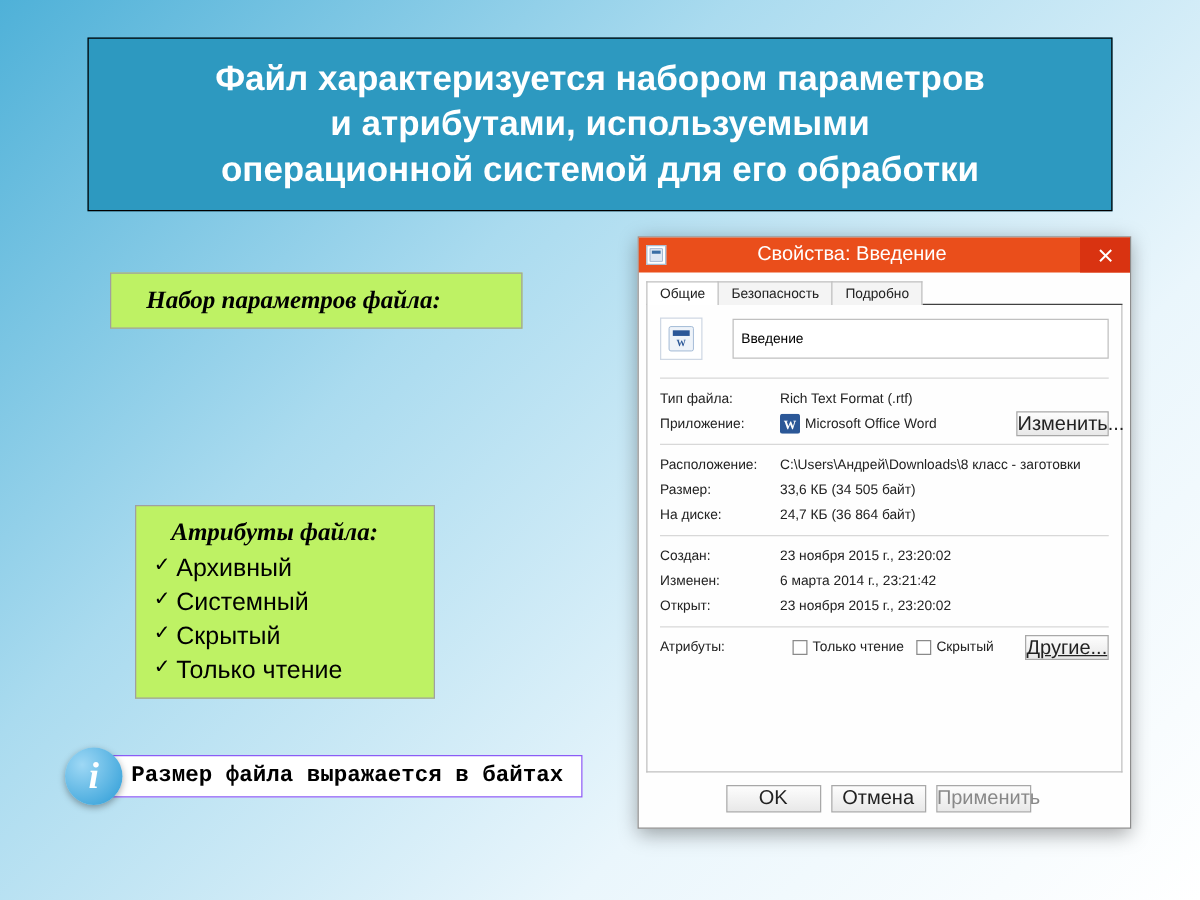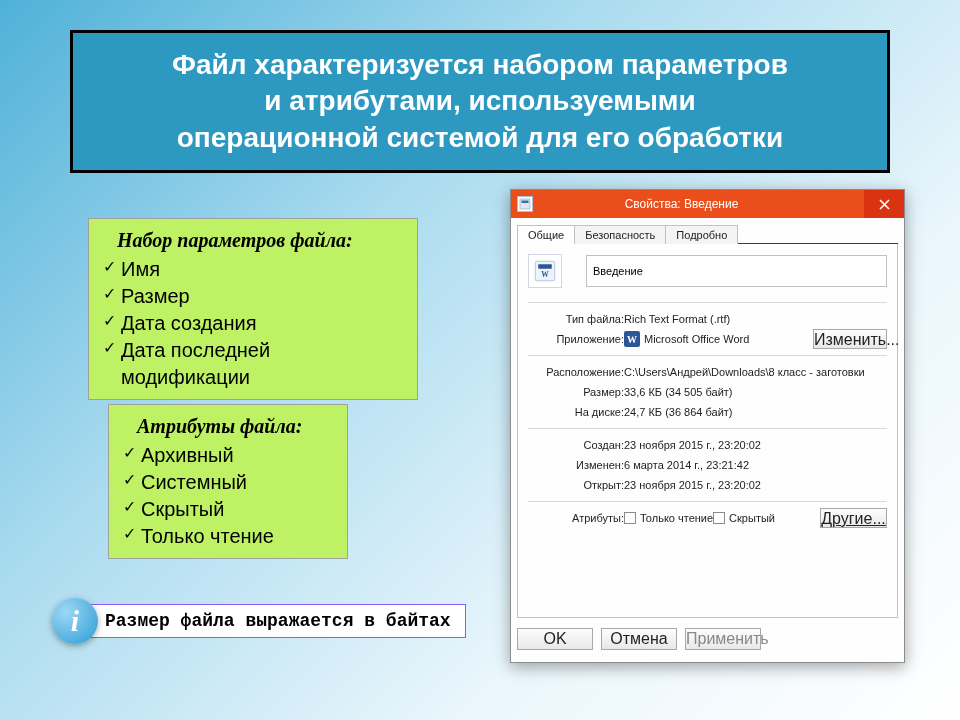--- a/index.html
+++ b/index.html
@@ -9,21 +9,21 @@
     width: 960px;
     height: 720px;
     font-family: "Segoe UI", Tahoma, sans-serif;
     background: linear-gradient(135deg, #4fb1d8 0%, #aadbef 35%, #eaf6fc 70%, #ffffff 100%);
     position: relative;
     overflow: hidden;
   }
   .title-banner {
     background: #2d99c0;
     color: #ffffff;
-    border: 3px solid #000000;
+    border: 1px solid #000000;
     font-size: 28px;
     font-weight: bold;
     text-align: center;
     line-height: 1.3;
     padding: 14px 30px;
     margin: 30px 70px 0 70px;
   }
   .card {
     background: #bef264;
     border: 1px solid #a0a0a0;
@@ -84,21 +84,21 @@
     display: flex; align-items: center;
     color: #fff;
     position: relative;
   }
   .dlg-sysicon {
     width: 16px; height: 16px; margin: 0 6px;
     background: #fff; border: 1px solid #a8bfd4;
     display: flex; align-items: center; justify-content: center;
   }
   .dlg-sysicon svg { width: 12px; height: 12px; }
-  .dlg-title { flex: 1; text-align: center; font-size: 12px; padding-right: 40px; }
+  .dlg-title { flex: 1; text-align: center; font-size: 16px; padding-right: 40px; }
   .dlg-close {
     width: 40px; height: 100%;
     background: #d93311;
     display: flex; align-items: center; justify-content: center;
     font-size: 16px; cursor: default;
   }
   .dlg-body { flex: 1; padding: 6px 6px 0 6px; display: flex; flex-direction: column; }
   .tabs { display: flex; border-bottom: 1px solid #404040; }
   .tab {
     padding: 3px 10px; border: 1px solid #c0c0c0; border-bottom: none;
@@ -117,60 +117,54 @@
     display: flex; align-items: center; justify-content: center; margin-right: 24px;
   }
   .file-icon svg { width: 24px; height: 24px; }
   .name-input {
     flex: 1; height: 22px;
     border: 1px solid #c0c0c0; padding: 15px 6px;
     font-size: 11px; background: #fff;
   }
   .hr { border: none; border-top: 1px solid #d8d8d8; margin: 6px 0; }
   .kv { display: flex; align-items: center; min-height: 20px; }
-  .kv .k { width: 96px; text-align: right; }
+  .kv .k { width: 96px; }
   .kv .v { flex: 1; }
   .small-icon { width: 16px; height: 16px; margin-right: 4px; vertical-align: middle; }
   .btn {
     background: linear-gradient(#fdfdfd,#e8e8e8);
     border: 1px solid #a8a8a8;
     font-size: 16px;
     padding: 1px 0;
     cursor: default;
     text-align: center;
   }
   .btn-change { width: 74px; height: 20px; margin-left: auto; }
   .btn-other  { width: 67px; height: 20px; margin-left: auto; text-decoration: underline; }
-  .attrs-row { display: flex; align-items: center; }
+  .attrs-row { display: flex; align-items: center; gap: 10px; }
   .chk { display: flex; align-items: center; gap: 4px; }
   .chkbox { width: 12px; height: 12px; border: 1px solid #8a8a8a; background: #fff; }
   .dlg-footer {
-    display: flex; gap: 8px; justify-content: flex-start;
+    display: flex; gap: 8px; justify-content: center;
     padding: 10px 10px 12px 0;
   }
   .dlg-footer .btn { width: 76px; height: 22px; }
   .dlg-footer .btn:last-child { color: #888; }
 </style>
 </head>
 <body>
 
 <div class="title-banner">
   <span>Файл характеризуется набором параметров</span><br>
   <span>и атрибутами, используемыми</span><br>
   <span>операционной системой для его обработки</span>
 </div>
 
 <div class="card" id="params-card">
   <div class="heading">Набор параметров файла:</div>
-  <ul>
-    <li>Имя</li>
-    <li>Размер</li>
-    <li>Дата создания</li>
-    <li>Дата последней модификации</li>
-  </ul>
 </div>
 
 <div class="card" id="attrs-card">
   <div class="heading">Атрибуты файла:</div>
   <ul>
     <li>Архивный</li>
     <li>Системный</li>
     <li>Скрытый</li>
     <li>Только чтение</li>
   </ul>

